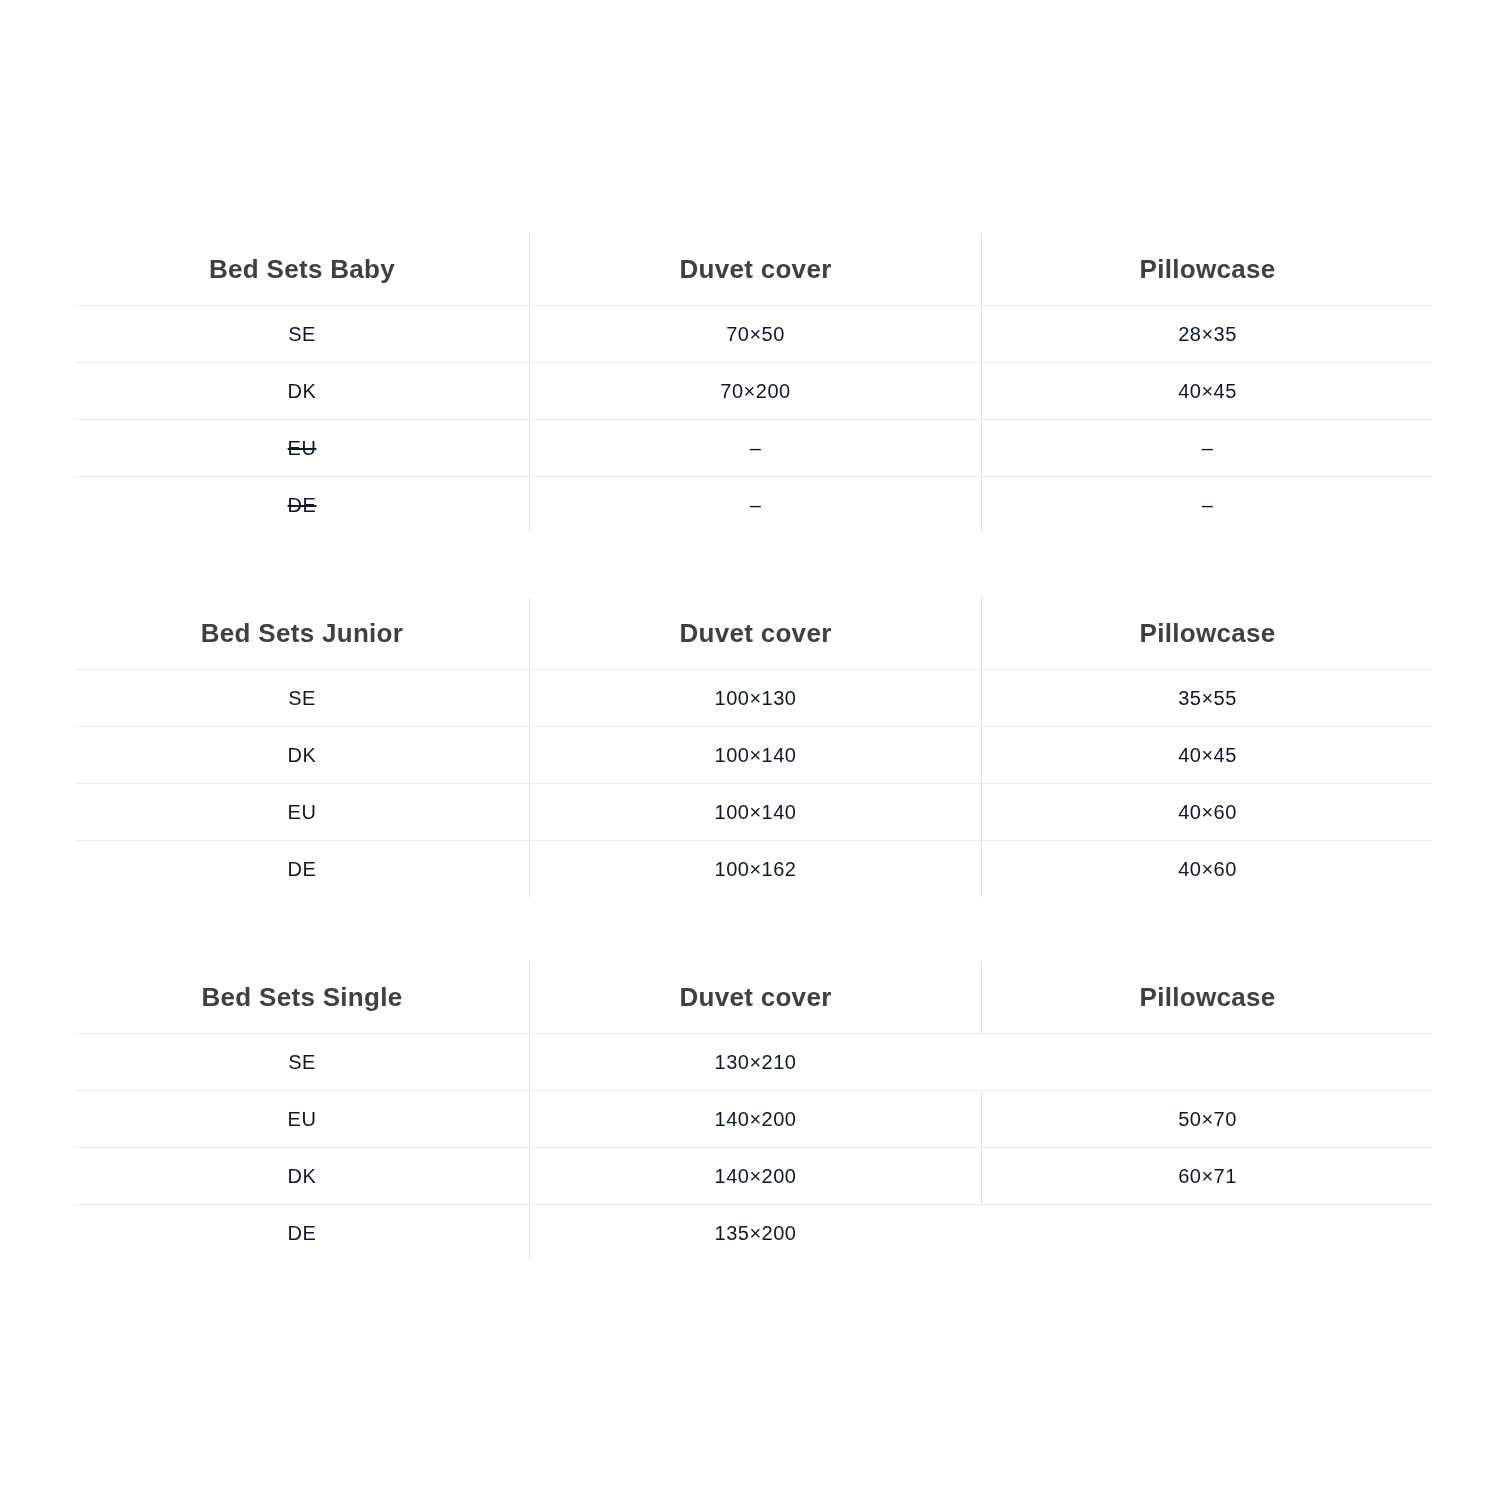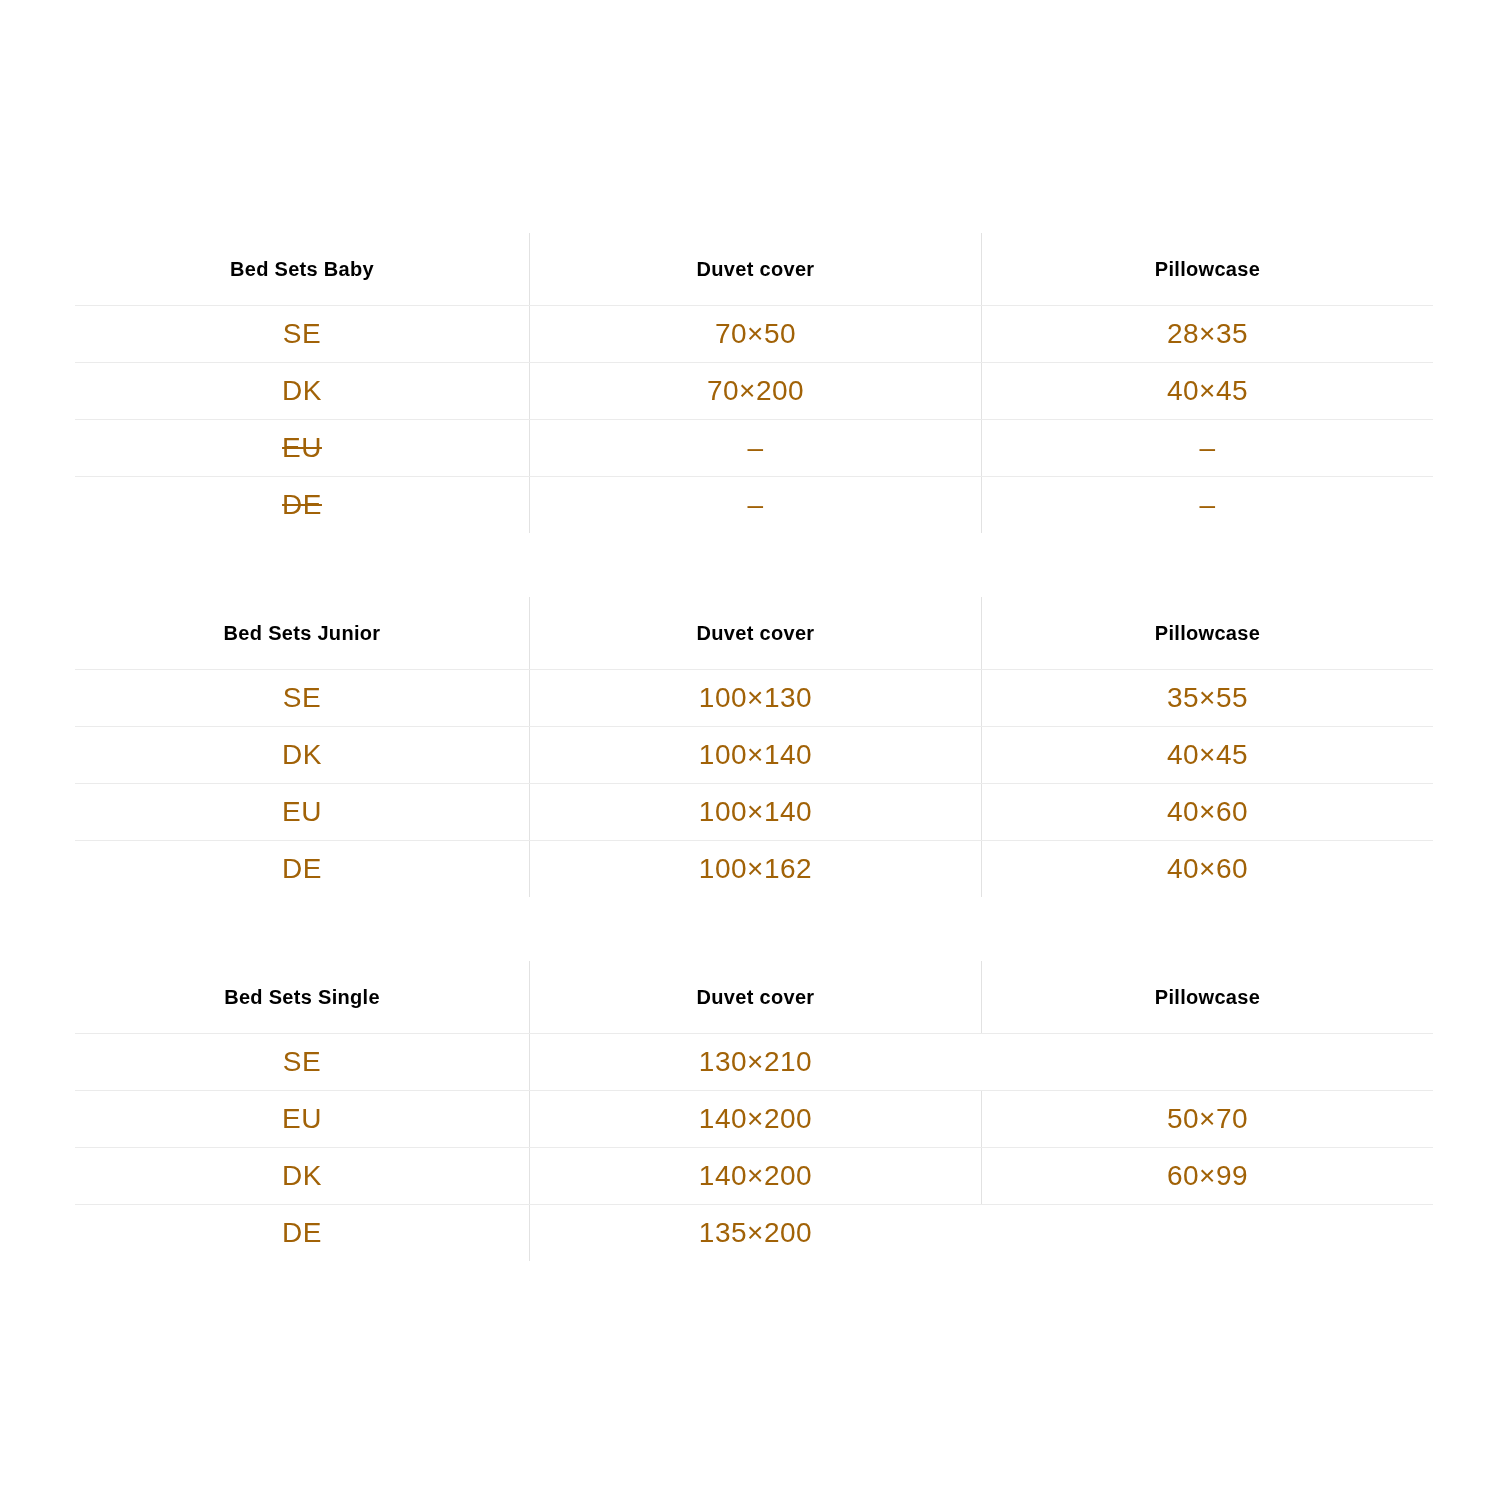--- a/index.html
+++ b/index.html
@@ -31,30 +31,30 @@
   .tr.thead {
     height: 72px;
   }
   .tr:not(.thead) {
     border-top: 1px solid #ebebeb;
   }
   .cell {
     display: flex;
     align-items: center;
     justify-content: center;
-    font-size: 28px;
-    color: #a16207;
+    font-size: 20px;
+    color: #0f172a;
     letter-spacing: 0.5px;
     overflow: hidden;
     white-space: nowrap;
   }
   .th {
     font-weight: bold;
-    font-size: 20px;
-    color: #000000;
+    font-size: 26px;
+    color: #404040;
     letter-spacing: 0.3px;
   }
   .vline {
     border-left: 1px solid #e2e2e2;
   }
   .struck {
     text-decoration: line-through;
   }
 </style>
 </head>
@@ -129,21 +129,21 @@
       <div class="cell vline">130×210</div>
     </div>
     <div class="tr">
       <div class="cell">EU</div>
       <div class="cell vline">140×200</div>
       <div class="cell vline">50×70</div>
     </div>
     <div class="tr">
       <div class="cell">DK</div>
       <div class="cell vline">140×200</div>
-      <div class="cell vline">60×99</div>
+      <div class="cell vline">60×71</div>
     </div>
     <div class="tr">
       <div class="cell">DE</div>
       <div class="cell vline">135×200</div>
     </div>
   </section>
 
 </div>
 
 </body></html>

